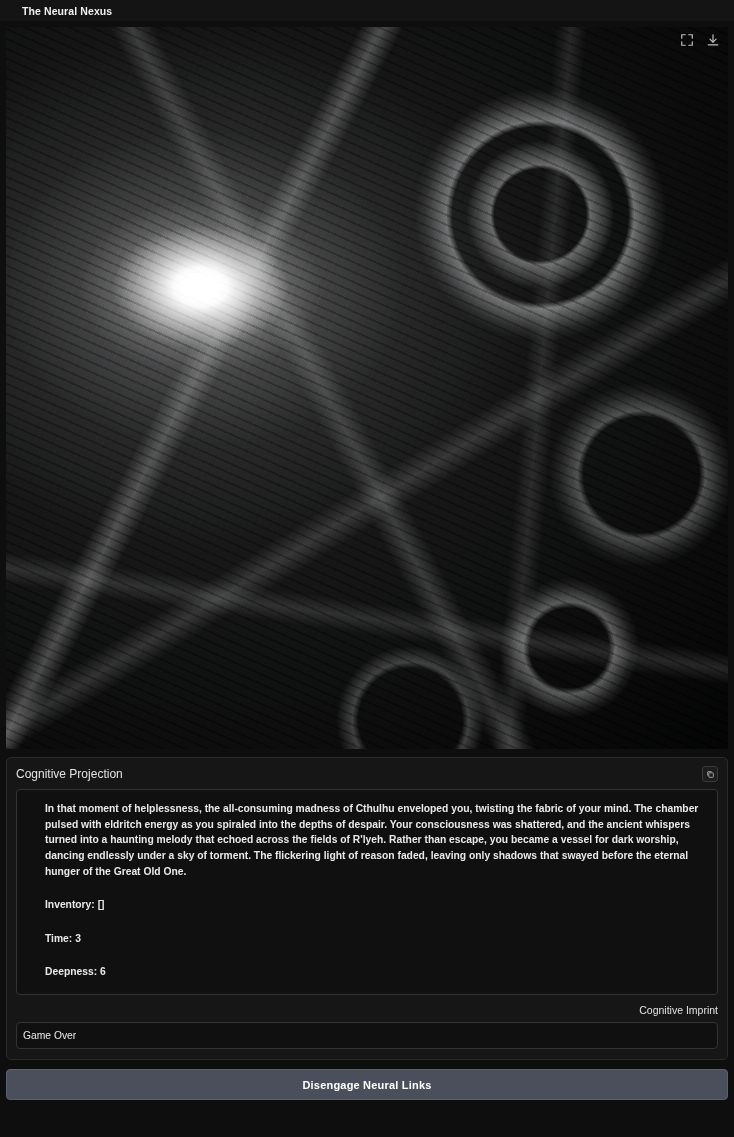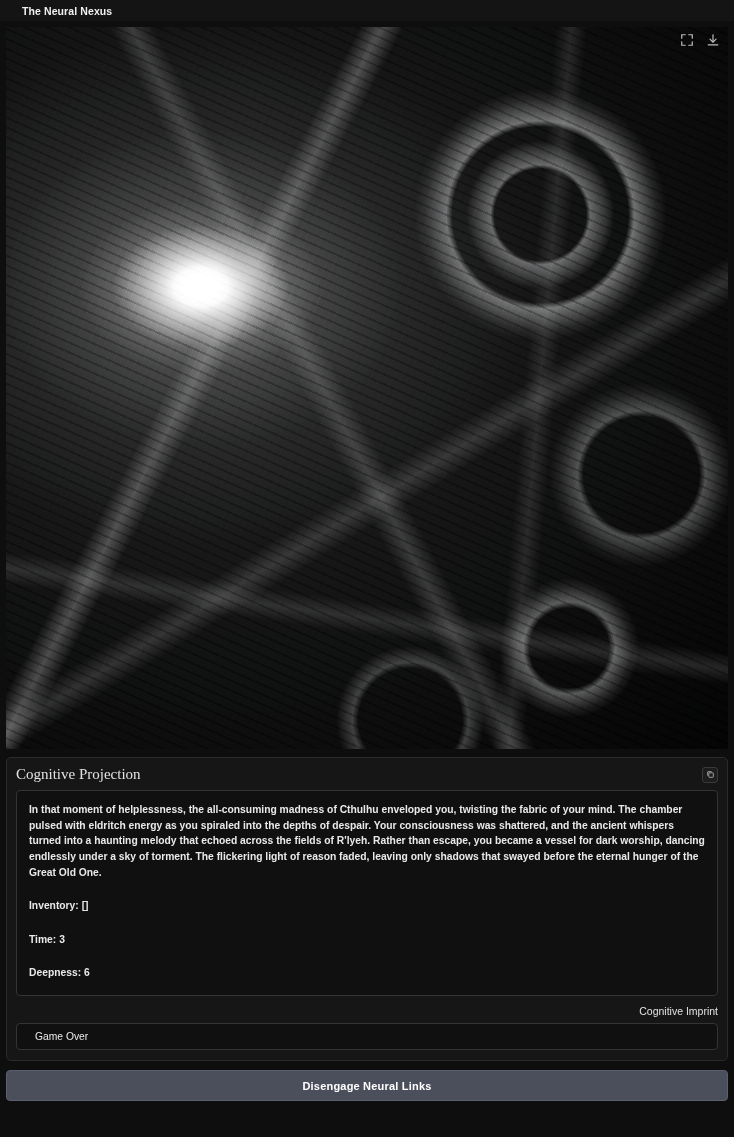--- a/index.html
+++ b/index.html
@@ -94,39 +94,38 @@
     border-radius: 5px;
     padding: 8px 9px 10px 9px;
   }
   .card-head {
     display: flex;
     align-items: center;
     justify-content: space-between;
     margin-bottom: 7px;
   }
   .card-label {
-    font-size: 15px;
+    font-size: 12px;
     color: #e2e2e2;
-    font-family: Liberation Serif, serif;
   }
   .copy-btn {
     width: 16px; height: 16px;
     border: 1px solid #3a3a3a;
     border-radius: 3px;
     background: #1d1d1d;
     display: flex;
     align-items: center;
     justify-content: center;
     cursor: pointer;
   }
   #story-box {
     border: 1px solid #343434;
     border-radius: 4px;
     background: #101010;
-    padding: 11px 12px 12px 12px;
+    padding: 11px 12px 12px 28px;
   }
   #story-box p {
     margin: 0 0 18px 0;
     font-size: 10.3px;
     line-height: 1.52;
     color: #e9e9e9;
   }
   #story-box p:last-child { margin-bottom: 2px; }
   #story-box .narr { font-weight: 600; }
   #story-box .stat { font-weight: 600; }
@@ -135,21 +134,21 @@
   #imprint-label {
     font-size: 10.5px;
     color: #e2e2e2;
     margin: 9px 0 6px 1px;
     text-align: right;
   }
   #imprint-box {
     border: 1px solid #343434;
     border-radius: 4px;
     background: #101010;
-    padding: 7px 18px;
+    padding: 7px 6px;
     font-size: 10.3px;
     color: #eaeaea;
   }
 
   
   #footer-btn {
     margin: 9px 6px 0 6px;
     height: 31px;
     background: #4b4f5c;
     border: 1px solid #5b6070;

